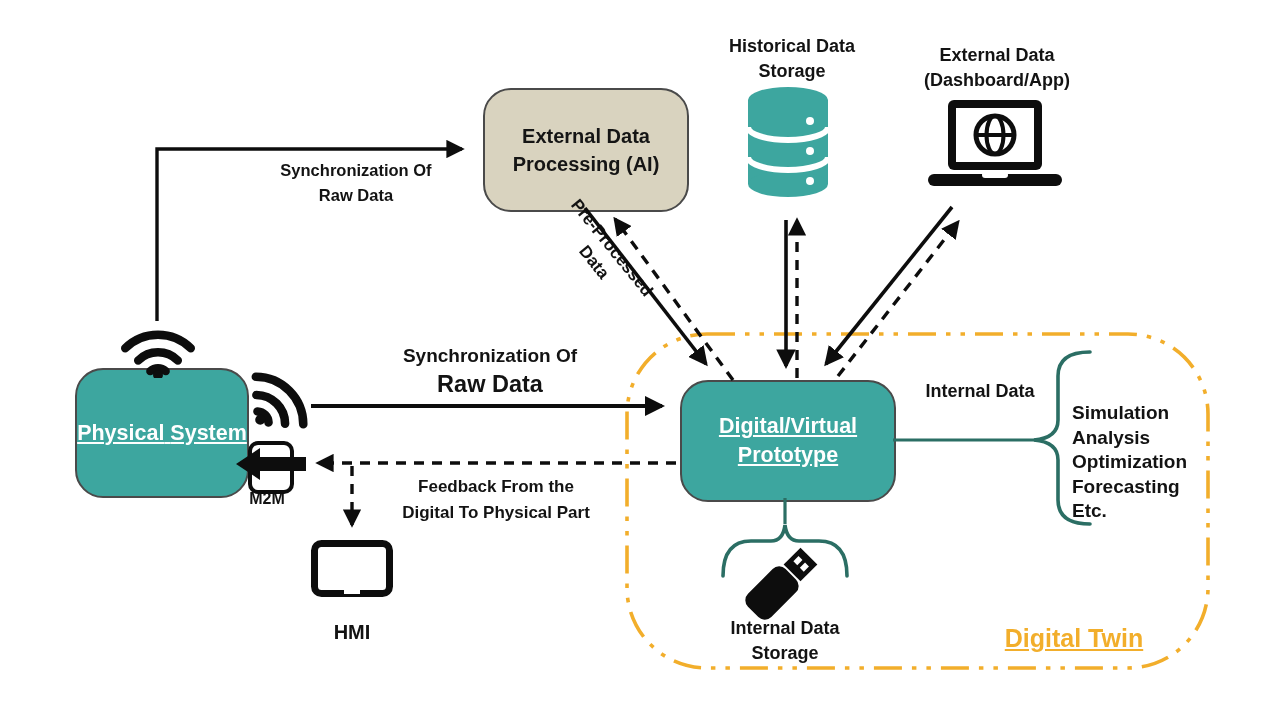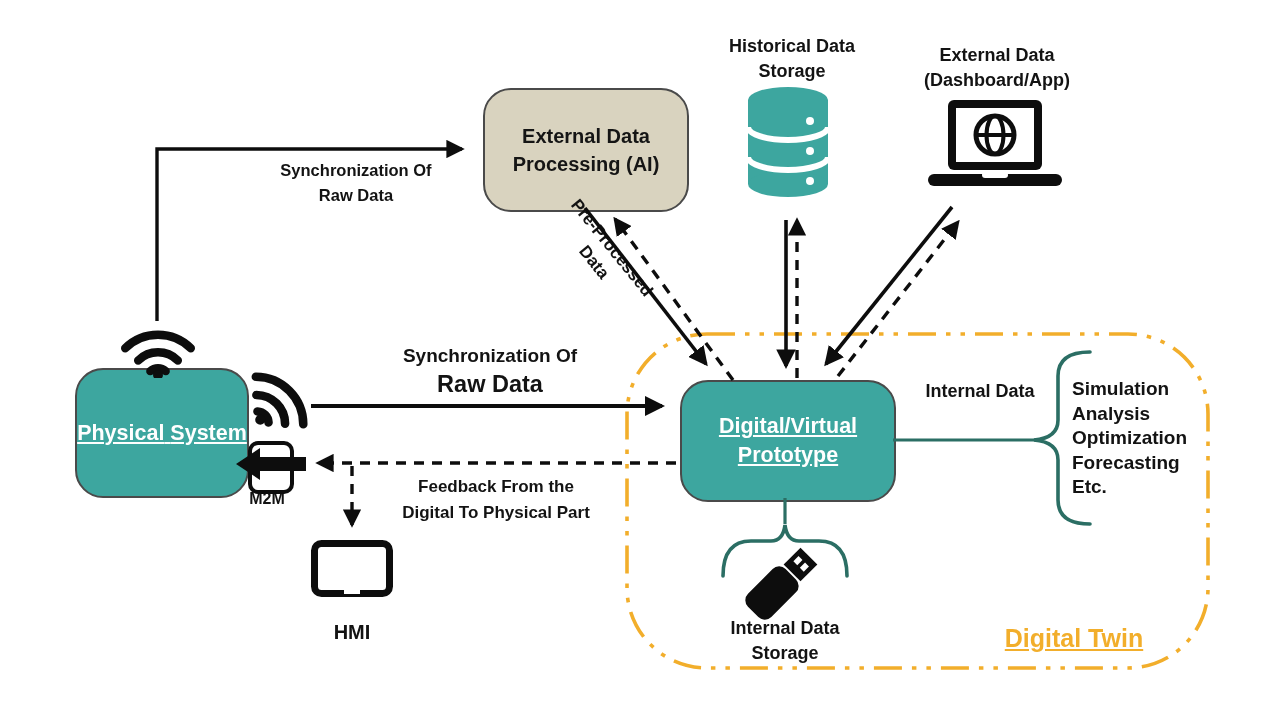--- a/index.html
+++ b/index.html
@@ -10,21 +10,21 @@
     font-weight:700;color:#111;
   }
   .node{
     position:absolute;display:flex;align-items:center;justify-content:center;
     text-align:center;border:2.5px solid var(--box-border);
   }
   .node.teal{background:var(--teal-fill);color:#fff;border-radius:28px;text-decoration:underline;}
   .node.beige{background:var(--beige-fill);color:#151515;border-radius:28px;}
   .lbl{position:absolute;text-align:center;color:#131313;}
   .lbl .ln{display:block;}
-  .list{position:absolute;text-align:left;color:#131313;}
+  .list{position:absolute;text-align:left;color:#131313;margin-top:24px;}
   .list .ln{display:block;}
   svg{display:block;}
   #arrow-layer{position:absolute;left:0;top:0;z-index:6;pointer-events:none;}
   .icon{position:absolute;z-index:3;}
   .m2m-box{
     position:absolute;z-index:4;background:#fff;border:4px solid #0d0d0d;border-radius:10px;
   }
   .amber-text{color:var(--amber);text-decoration:underline;}
 </style>
 </head>

